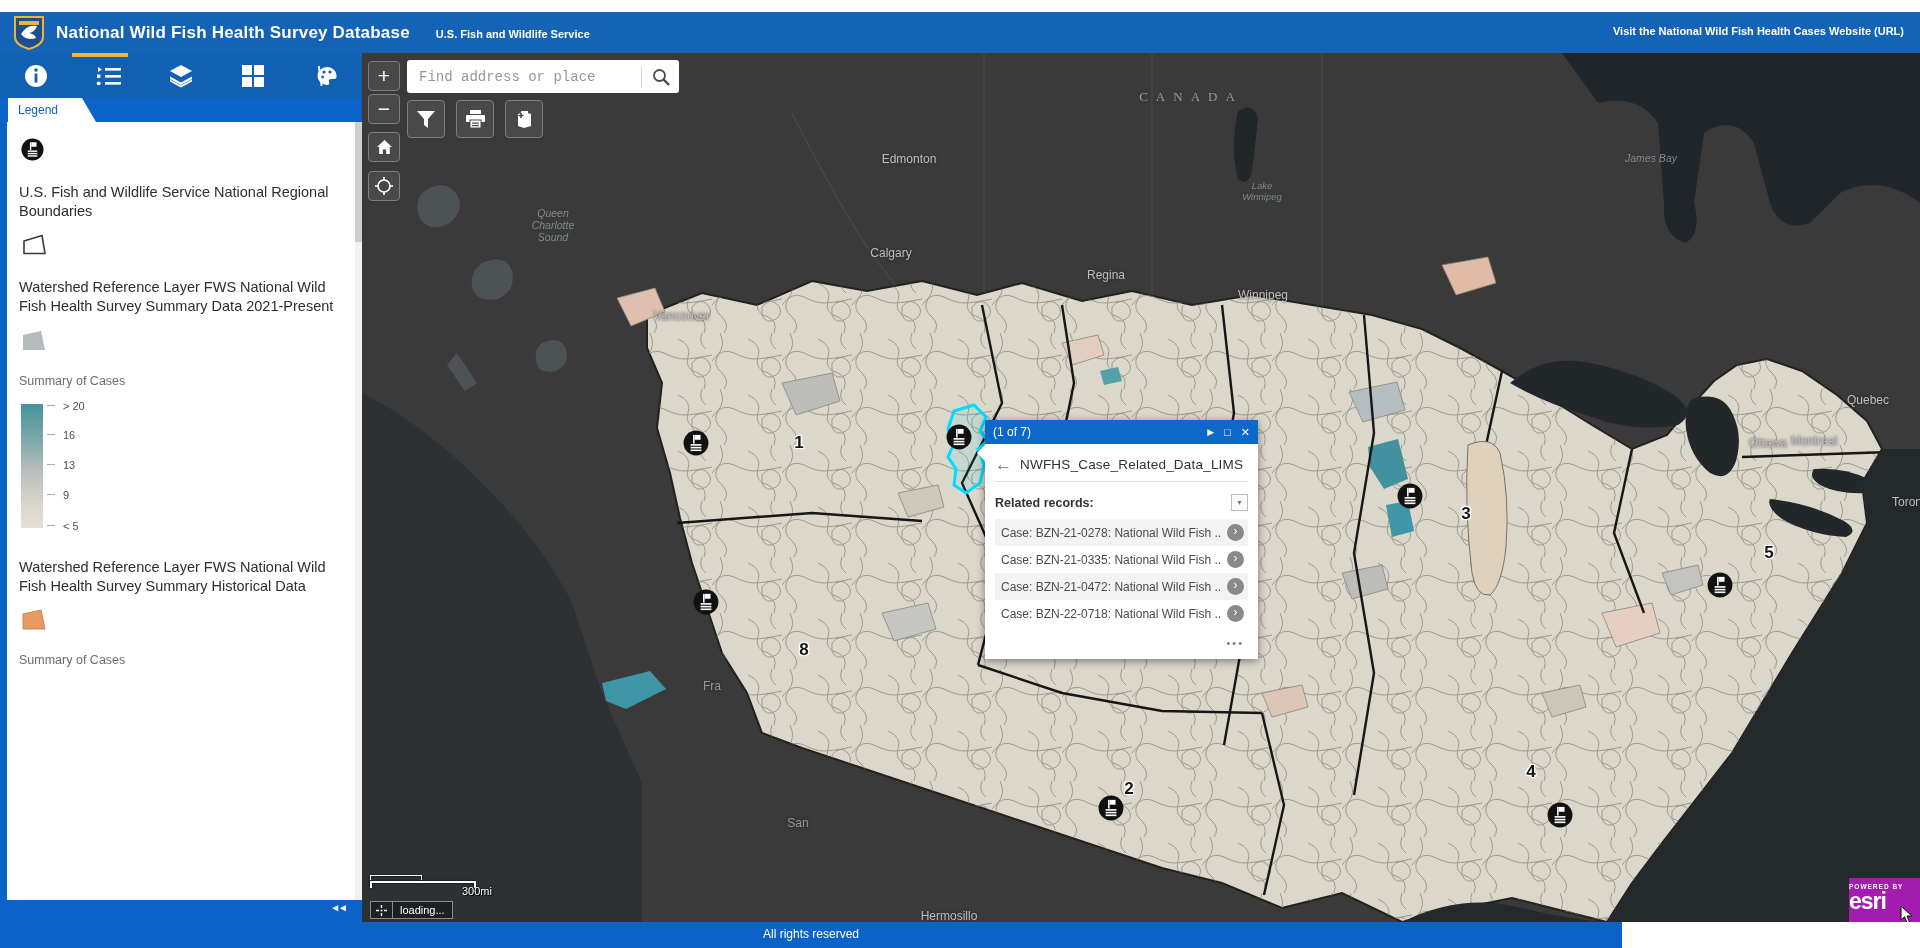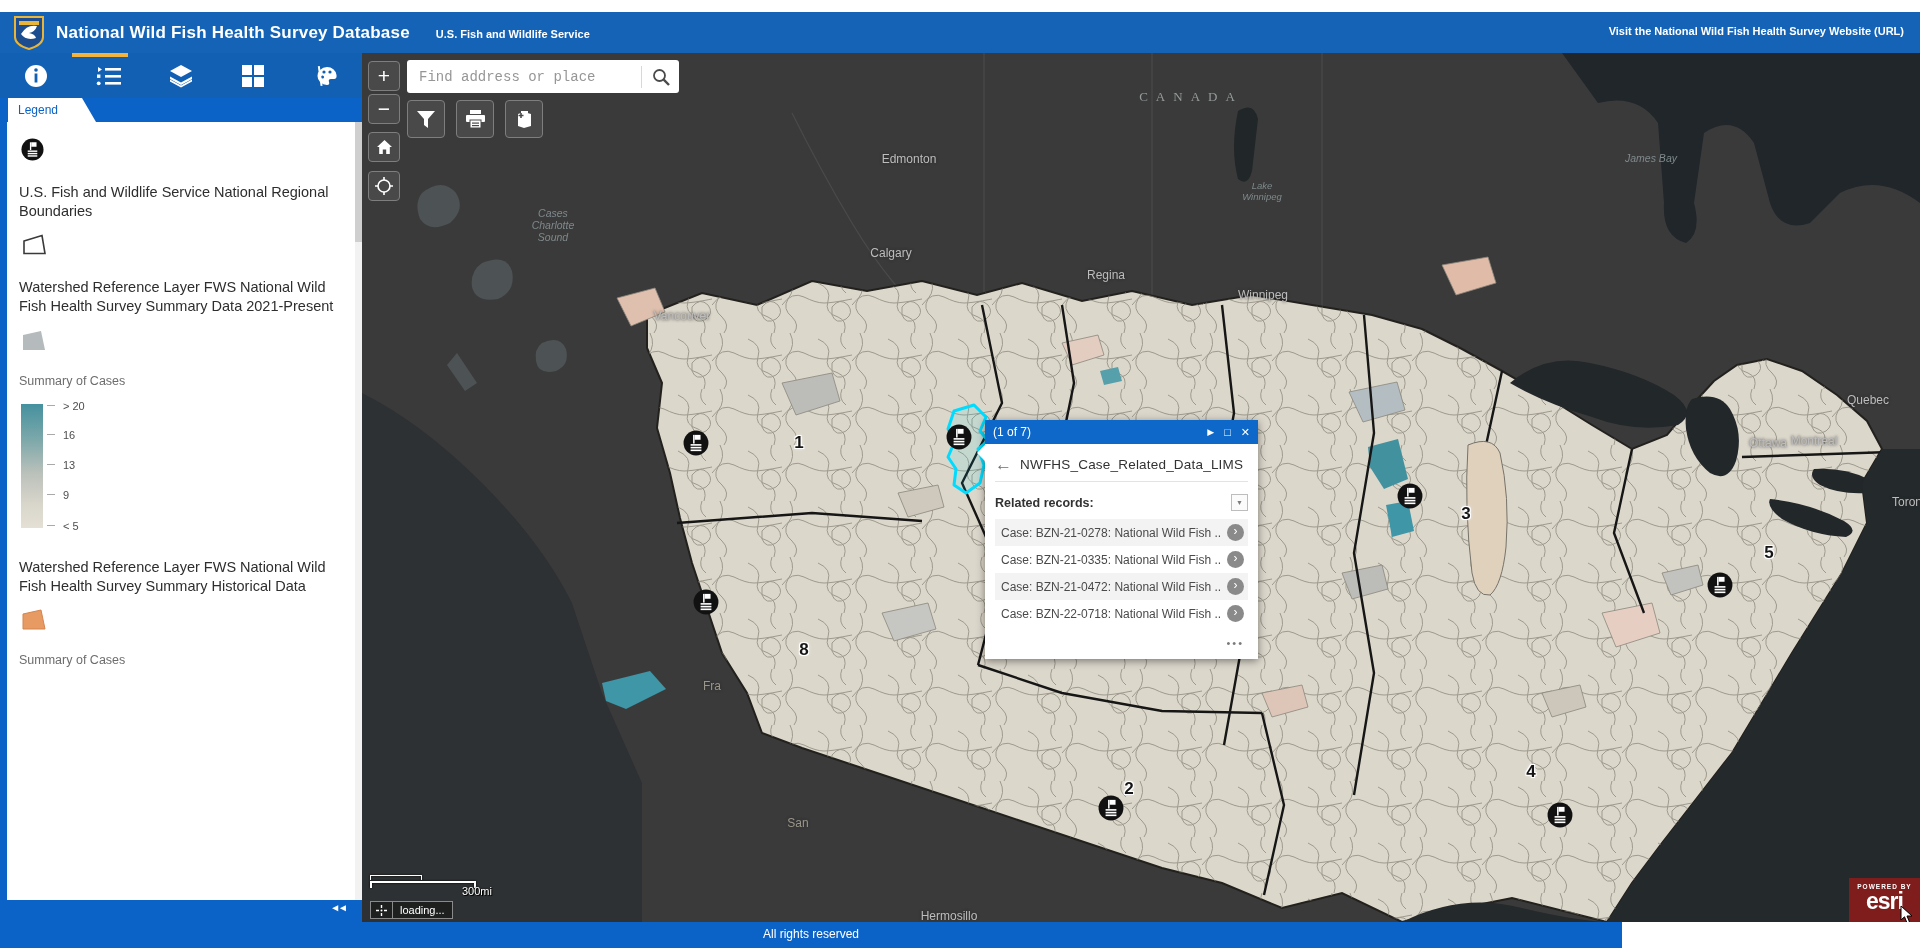--- a/index.html
+++ b/index.html
@@ -101,39 +101,39 @@
     filter:drop-shadow(0 0 1px #000); }
   #scalebar2 { position:absolute; left:8px; top:822px; width:52px; height:5px;
     border-top:1px solid #fff; border-left:1px solid #fff; border-right:1px solid #fff; filter:drop-shadow(0 0 1px #000); }
   #scale-label { position:absolute; left:100px; top:832px; color:#fff; font-size:11px; text-shadow:0 0 2px #000,1px 1px 0 #000; }
   #loading-badge { position:absolute; left:8px; top:848px; height:18px; background:rgba(28,28,28,.88);
     border:1px solid #8a8a8a; display:flex; align-items:center; color:#fff; font-size:11px; }
   #loading-badge .coord { padding:0 5px; border-right:1px solid #8a8a8a; height:100%; display:flex; align-items:center; }
   #loading-badge .ltxt { padding:0 7px; }
   #attribution { position:absolute; right:75px; top:849px; width:706px; height:17px; background:rgba(40,40,40,.8);
     color:#fff; font-size:10.5px; line-height:17px; padding:0 6px; white-space:nowrap; overflow:hidden; text-align:right; }
-  #poweredby { position:absolute; right:0; top:825px; width:71px; height:44px; background:#7f1d1d; color:#fff; text-align:center; }
+  #poweredby { position:absolute; right:0; top:825px; width:71px; height:44px; background:#a21caf; color:#fff; }
   #poweredby .pb { font-size:6.5px; letter-spacing:1px; font-weight:bold; margin-top:5px; }
   #poweredby .esri { font-size:23px; font-weight:bold; letter-spacing:-1px; line-height:1; }
   #cursor { position:absolute; right:6px; top:852px; }
 </style>
 </head>
 <body>
 
 <div id="topstrip"></div>
 
 <div id="header">
   <svg class="logo" width="30" height="34" viewBox="0 0 30 34">
     <path d="M1,1 h28 v20 q0,8 -14,12 q-14,-4 -14,-12 z" fill="#1b4d8f" stroke="#e8b53a" stroke-width="2"></path>
     <path d="M7,18 q6,-10 16,-8 q-2,6 -8,7 q6,1 7,5 q-10,3 -15,-4 z" fill="#fff"></path>
     <rect x="5" y="5" width="20" height="4" fill="#e8b53a"></rect>
   </svg>
   <div class="title">National Wild Fish Health Survey Database</div>
   <div class="subtitle">U.S. Fish and Wildlife Service</div>
-  <a class="hlink" href="#">Visit the National Wild Fish Health Survey Website (URL)</a>
+  <a class="hlink" href="#">Visit the National Wild Fish Health Cases Website (URL)</a>
 </div>
 
 <div id="left">
   <div id="toolbar">
     <div id="active-ind"></div>
     <div class="tbtn">
       <svg width="24" height="24" viewBox="0 0 24 24">
         <circle cx="12" cy="12" r="11" fill="#fff"></circle>
         <rect x="10.6" y="9.5" width="2.8" height="9" fill="#1160b4"></rect>
         <circle cx="12" cy="6" r="1.8" fill="#1160b4"></circle>
@@ -328,21 +328,21 @@
 
     <path d="M1520,396 L1500,430 1505,470 1480,520 1455,560 1430,600 1400,650 1370,700 1335,745 1300,790 1270,830 1245,869 L1558,869 1558,396 Z" fill="#24292b"></path>
     <path d="M1040,869 q60,-30 120,-14 q50,12 85,14 z" fill="#24292b"></path>
 
     <path d="M592,358 l20,-6 12,12 -6,14 8,10 -10,8 6,16 -4,18 -14,10 -12,-8 2,-16 -8,-12 6,-14 -6,-14 z" fill="rgba(0,230,255,0.10)" stroke="#00dcff" stroke-width="3" stroke-linejoin="round"></path>
   </svg>
 
   <div class="country" style="left:829px; top:44px;font-family:Liberation Serif, serif;">CANADA</div>
   <div class="wlabel" style="left:1289px; top:105px; width:60px;">James Bay</div>
   <div class="wlabel" style="left:900px; top:138px; width:54px; font-size:9.5px;">Lake Winnipeg</div>
-  <div class="wlabel" style="left:191px; top:172px; width:64px;">Cases Charlotte Sound</div>
+  <div class="wlabel" style="left:191px; top:172px; width:64px;">Queen Charlotte Sound</div>
 
   <div class="mlabel" style="left:547px; top:106px;">Edmonton</div>
   <div class="mlabel" style="left:529px; top:200px;">Calgary</div>
   <div class="mlabel" style="left:744px; top:222px;">Regina</div>
   <div class="mlabel" style="left:901px; top:242px;">Winnipeg</div>
   <div class="mlabel" style="left:320px; top:263px;">Vancouver</div>
   <div class="mlabel" style="left:1506px; top:347px;">Quebec</div>
   <div class="mlabel" style="left:1406px; top:390px;">Ottawa</div>
   <div class="mlabel" style="left:1452px; top:388px;">Montreal</div>
   <div class="mlabel" style="left:1550px; top:449px;">Toronto</div>

